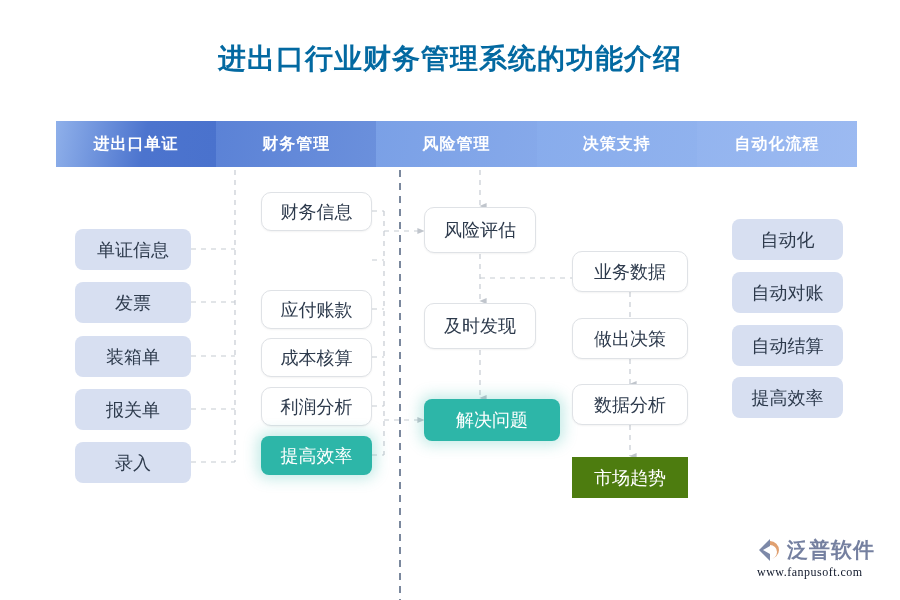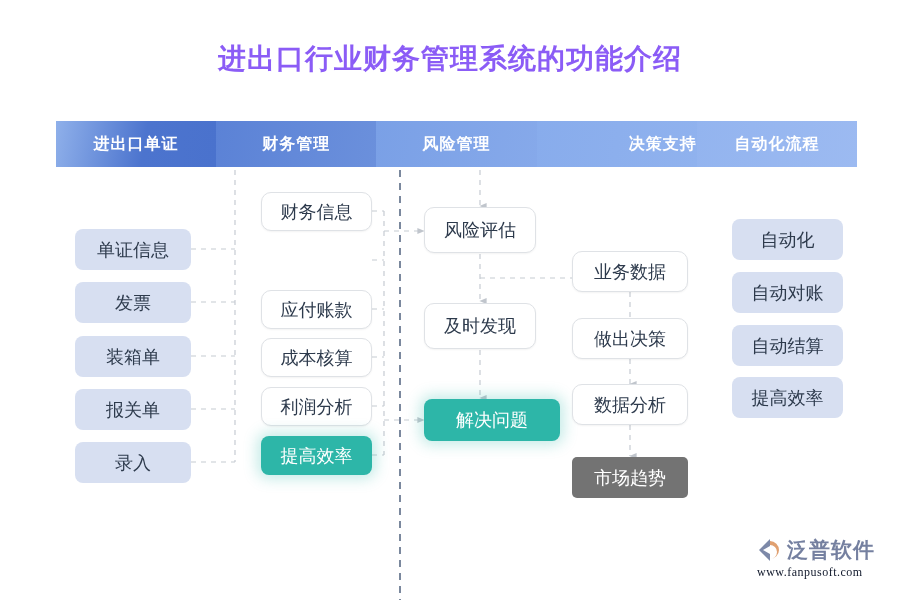--- a/index.html
+++ b/index.html
@@ -13,38 +13,38 @@
 
   #canvas { position:absolute; left:0; top:0; width:900px; height:600px; }
 
   
   .title {
     position:absolute;
     left:0; top:40px; width:900px;
     text-align:center;
     font-size:28px;
     font-weight:bold;
-    color:#8b5cf6;
+    color:#0369a1;
     letter-spacing:1px;
   }
 
   
   .header-row { position:absolute; left:56px; top:121px; width:801px; height:46px; display:flex; }
   .header-cell {
     flex:1 1 0;
     display:flex; align-items:center; justify-content:center;
     color:#ffffff;
     font-size:16px;
     font-weight:bold;
     letter-spacing:1px;
   }
   .hc0 { background:linear-gradient(100deg,#8FB0EA 0%, #4C74CE 55%, #4A72CD 100%); }
   .hc1 { background:linear-gradient(100deg,#5B82D6 0%, #6B90DC 100%); }
   .hc2 { background:linear-gradient(100deg,#7AA0E6 0%, #86A9EA 100%); }
-  .hc3 { background:linear-gradient(100deg,#88ACEC 0%, #90B2EE 100%);justify-content:flex-end; }
+  .hc3 { background:linear-gradient(100deg,#88ACEC 0%, #90B2EE 100%); }
   .hc4 { background:linear-gradient(100deg,#93B4EF 0%, #9CBAF1 100%);font-family:Liberation Mono, monospace; }
 
   
   .node {
     position:absolute;
     display:flex; align-items:center; justify-content:center;
     font-size:18px;
     border-radius:8px;
     text-align:center;
     white-space:nowrap;
@@ -60,23 +60,23 @@
     border-radius:10px;
     box-shadow:0 1px 2px rgba(0,0,0,0.05);
   }
   .node.teal {
     background:#2DB6A8;
     color:#ffffff;
     border-radius:8px;
     box-shadow:0 0 14px 4px rgba(45,182,168,0.28);
   }
   .node.blue {
-    background:#737373;
+    background:#4d7c0f;
     color:#ffffff;
-    border-radius:5px;
+    border-radius:0;
   }
 
   
   .logo { position:absolute; left:757px; top:536px; width:140px; height:48px; }
   .logo-row { display:flex; align-items:center; gap:4px; }
   .logo-mark { width:26px; height:26px; flex:0 0 26px; }
   .logo-text {
     font-size:21px; font-weight:bold; color:#6E7A9B; letter-spacing:1px;
     opacity:.95;
   }

